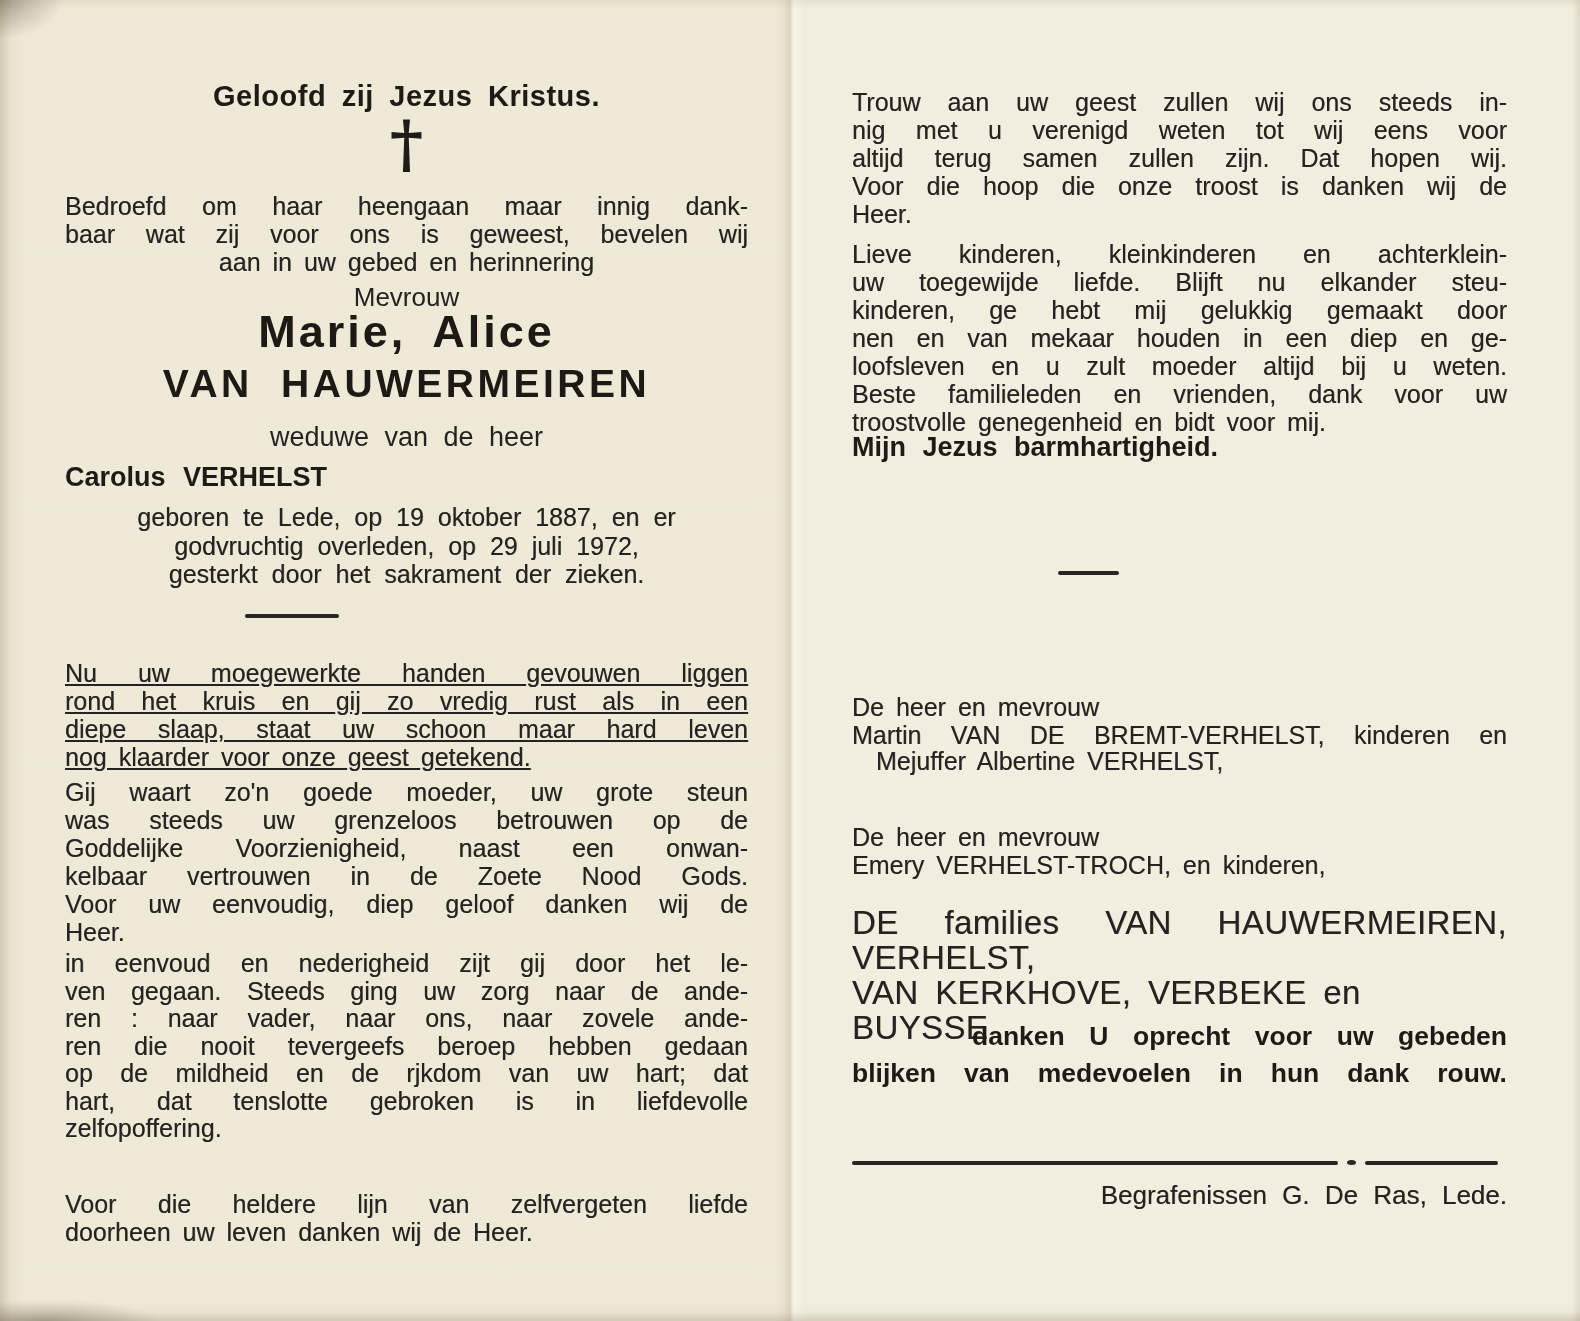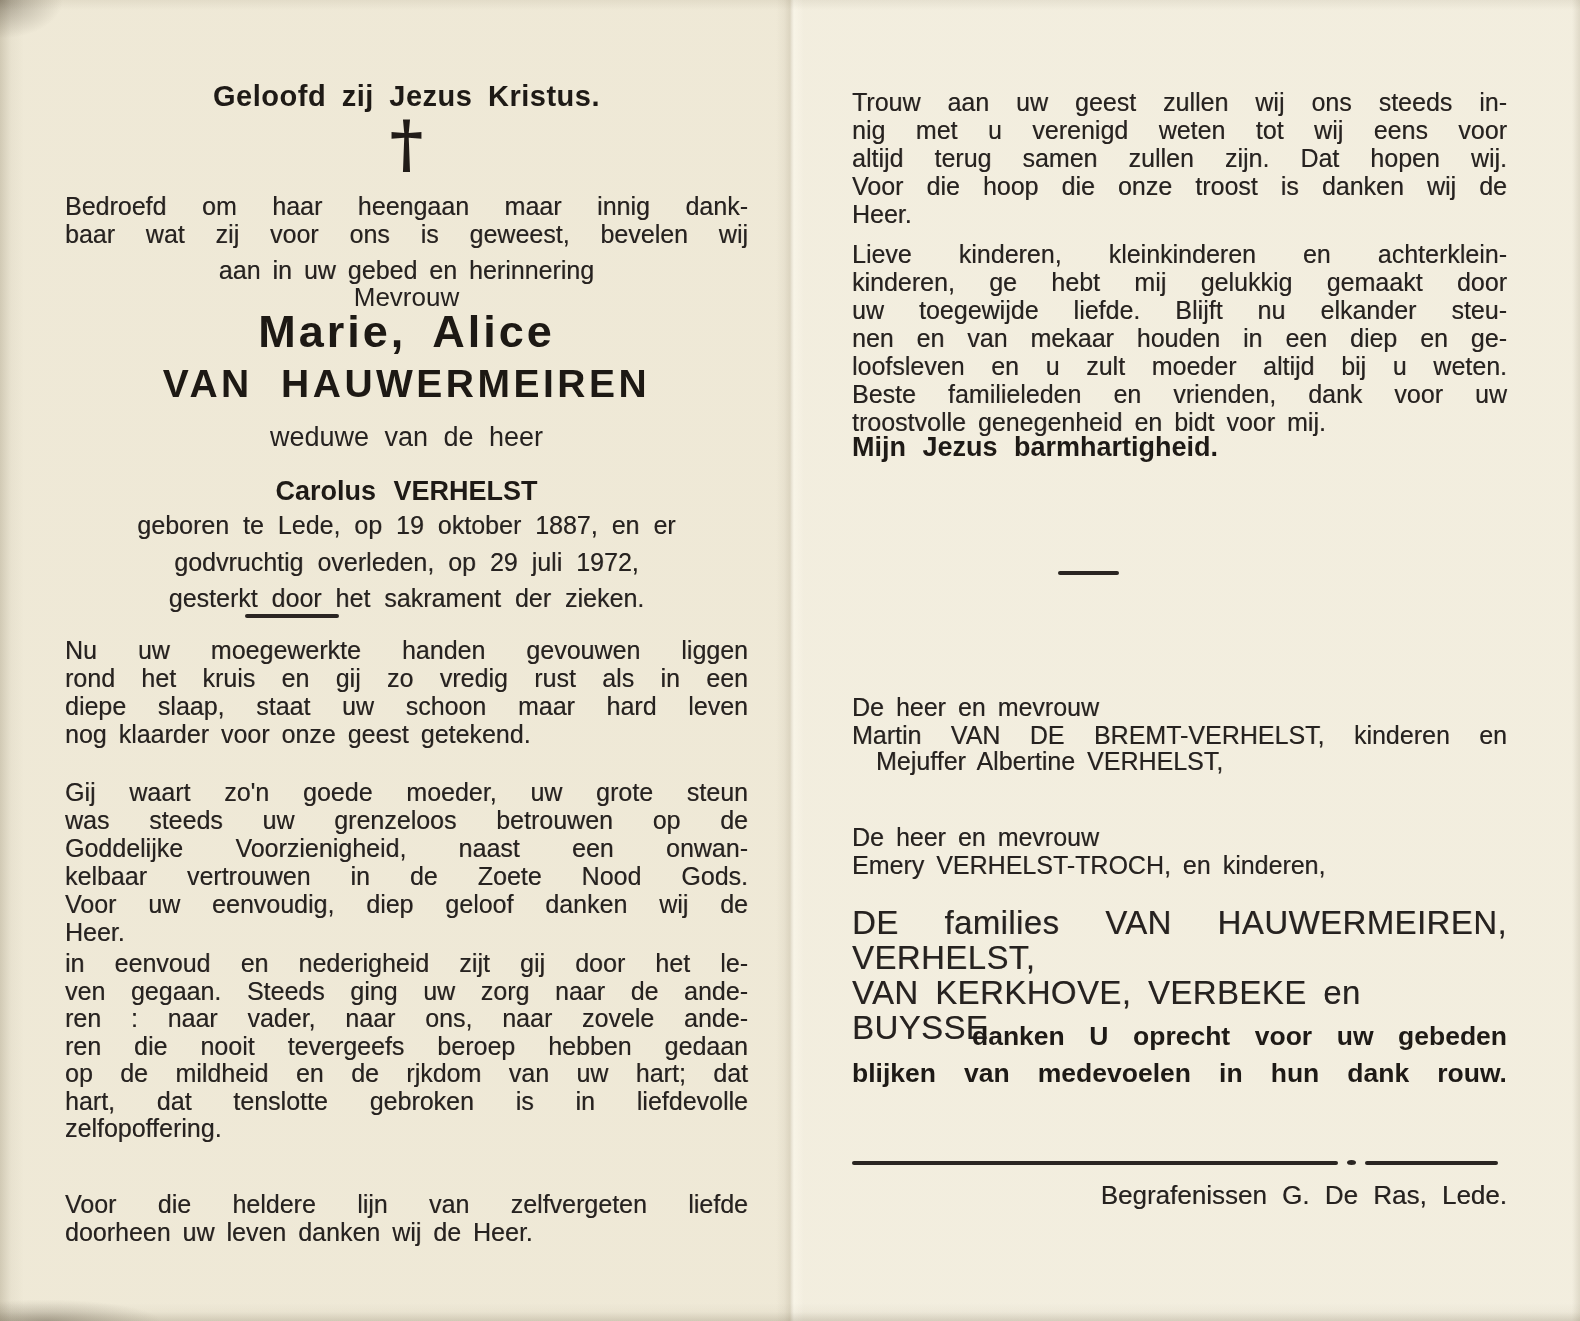--- a/index.html
+++ b/index.html
@@ -21,44 +21,44 @@
       #f0ebdb;
   }
   .page { position: absolute; top: 0; height: 1321px; }
   .page-left  { left: 65px;  width: 683px; }
   .page-right { left: 852px; width: 655px; }
   .blk { position: absolute; left: 0; width: 100%; }
 
   
   .ln   { text-align: justify; text-align-last: justify; }
   .ln-l { text-align: left;    text-align-last: left; }
-  .ln-c {  text-align-last: center; margin-top: 8px; }
+  .ln-c {  text-align-last: center; }
 
   .body-text { font-size: 25px; line-height: 28px; word-spacing: 5px;
                text-shadow: 0.4px 0 0 rgba(40,32,24,.45); }
 
   
   .blessing { top: 80px; text-align: center; font-weight: 700; font-size: 29px;
               letter-spacing: .5px; word-spacing: 7px; color: #1e1a16; }
   .cross { top: 112px; text-align: center; font-family: "DejaVu Serif", serif;
            font-weight: 700; font-size: 64px; line-height: 1; color: #211c18; }
   .b-intro { top: 192px; }
   .salutation { top: 282px; text-align: center; font-size: 26px; word-spacing: 6px; }
   .given-names { top: 306px; text-align: center; font-weight: 700; font-size: 45px;
                  letter-spacing: 3px; word-spacing: 12px; color: #1d1914; }
   .surname { top: 362px; text-align: center; font-weight: 700; font-size: 39px;
              letter-spacing: 3.5px; word-spacing: 14px; color: #1d1914; }
   .widow-of { top: 422px; text-align: center; font-size: 27px; word-spacing: 8px; }
-  .husband { top: 476px; text-align: center; font-weight: 700; font-size: 27px;
+  .husband { top: 462px; text-align: left; font-weight: 700; font-size: 27px;
              word-spacing: 10px; color: #1e1a16; }
   .b-vitals { top: 503px; font-size: 25px; line-height: 28.5px; word-spacing: 7px;
               text-shadow: 0.4px 0 0 rgba(40,32,24,.45); }
   .divider-left { top: 614px; left: 180px; width: 94px; height: 4px;
                   background: #2a2522; border-radius: 2px; }
-  .b-p1 { top: 636px; }
+  .b-p1 { top: 659px; text-decoration: underline; }
   .b-p2 { top: 778px; }
   .b-p3 { top: 950px; line-height: 27.5px; }
   .b-p4 { top: 1150px; margin-top: 40px; }
 
   
   .b-rp1 { top: 88px; }
   .b-rp2 { top: 240px; }
   .prayer { top: 432px; font-weight: 700; font-size: 27px; word-spacing: 9px;
             color: #1e1a16; }
   .divider-right { top: 571px; left: 206px; width: 61px; height: 4px;
@@ -134,22 +134,22 @@
   <div class="page page-right">
     <div class="blk body-text b-rp1">
         <div class="ln ln-j">Trouw aan uw geest zullen wij ons steeds in-</div>
         <div class="ln ln-j">nig met u verenigd weten tot wij eens voor</div>
         <div class="ln ln-j">altijd terug samen zullen zijn. Dat hopen wij.</div>
         <div class="ln ln-j">Voor die hoop die onze troost is danken wij de</div>
         <div class="ln ln-l">Heer.</div>
       </div>
     <div class="blk body-text b-rp2">
         <div class="ln ln-j">Lieve kinderen, kleinkinderen en achterklein-</div>
+        <div class="ln ln-j">uw toegewijde liefde. Blijft nu elkander steu-</div>
         <div class="ln ln-j">kinderen, ge hebt mij gelukkig gemaakt door</div>
-        <div class="ln ln-j">uw toegewijde liefde. Blijft nu elkander steu-</div>
         <div class="ln ln-j">nen en van mekaar houden in een diep en ge-</div>
         <div class="ln ln-j">loofsleven en u zult moeder altijd bij u weten.</div>
         <div class="ln ln-j">Beste familieleden en vrienden, dank voor uw</div>
         <div class="ln ln-l">troostvolle genegenheid en bidt voor mij.</div>
       </div>
     <div class="blk prayer">Mijn Jezus barmhartigheid.</div>
     <div class="blk divider-right"></div>
     <div class="blk body-text b-e1">
         <div class="ln ln-l">De heer en mevrouw</div>
         <div class="ln ln-j">Martin VAN DE BREMT-VERHELST, kinderen en</div>

